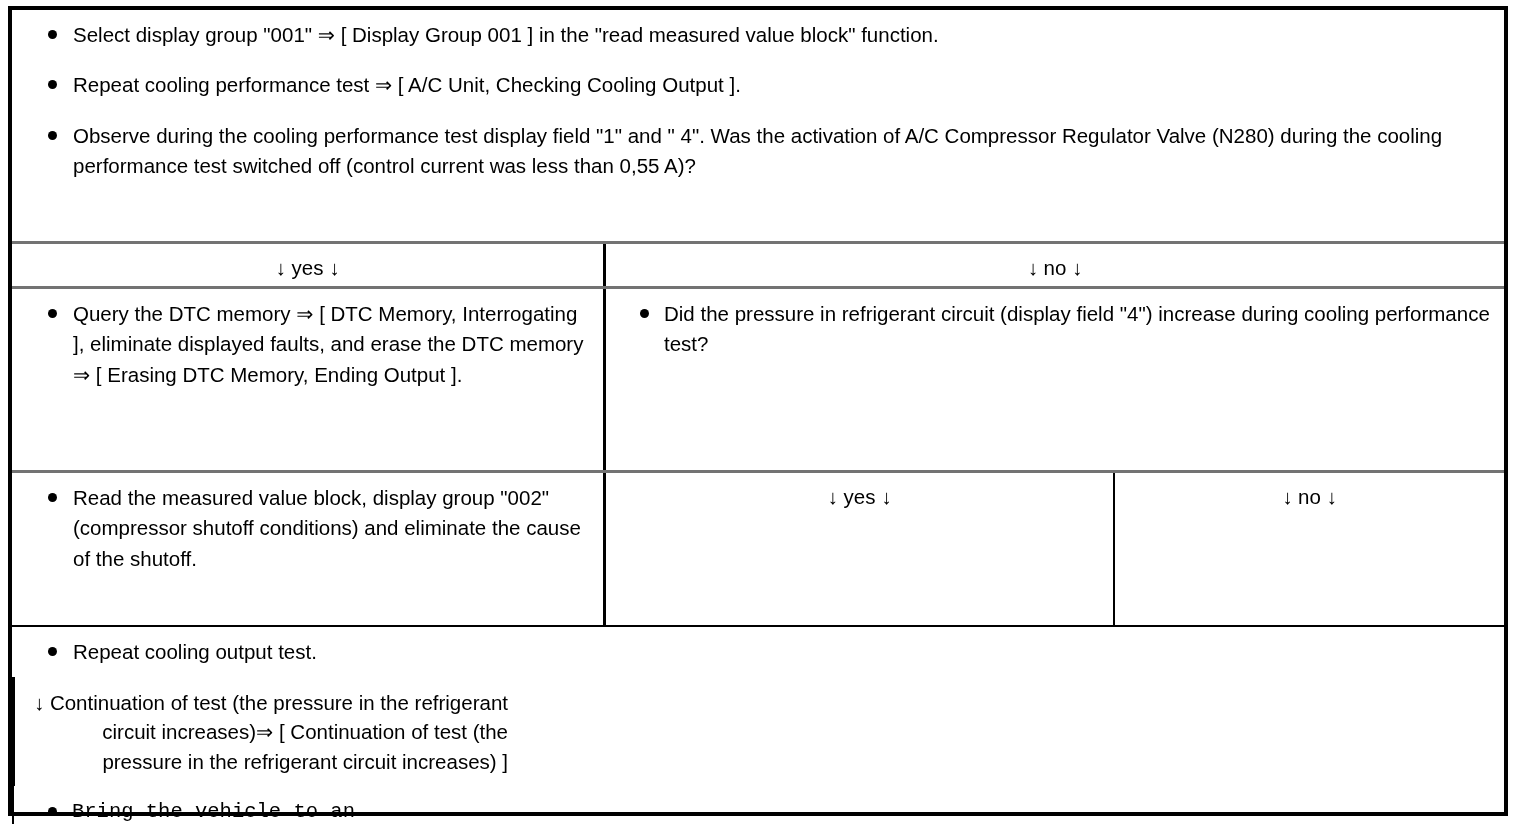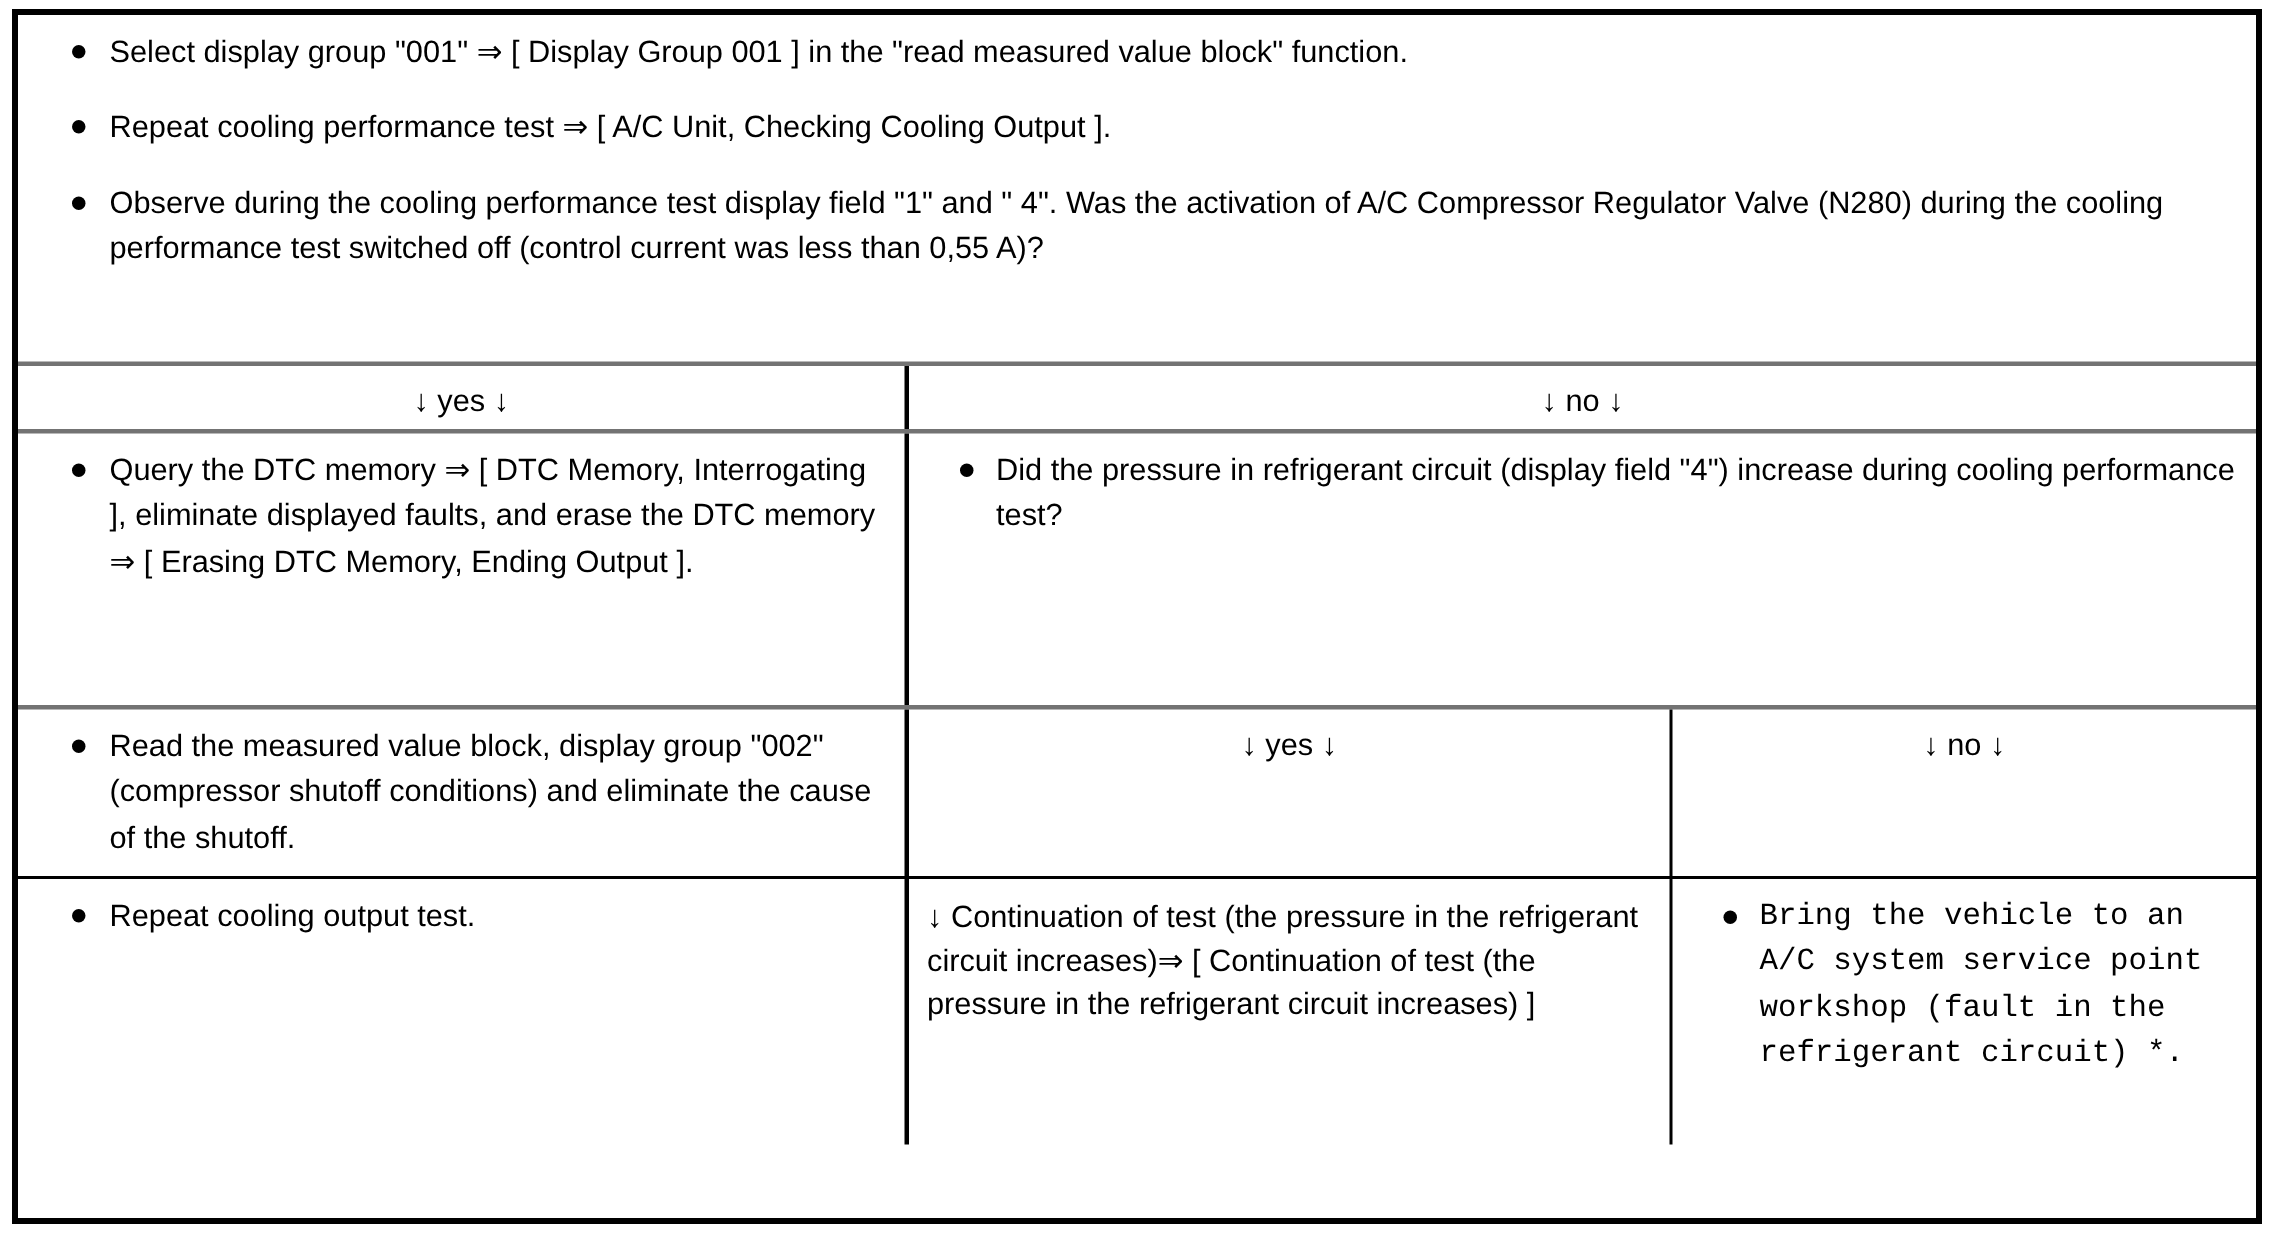--- a/index.html
+++ b/index.html
@@ -72,29 +72,29 @@
   }
 
   
   .branch-label {
     text-align: center;
     font-size: 20.5px;
     padding: 9px 6px 11px 6px;
   }
 
   .centered {
-    text-align: left;
+    text-align: right;
   }
 
   
   #intro-row        { height: 231px; }
   #branch-row       { height: 45px; }
   #row-dtc          { height: 184px; }
-  #row-mvb          { height: 114px; }
-  #row-repeat       { height: 179px; }
+  #row-mvb          { height: 155px; }
+  #row-repeat       { height: 179px; flex-direction: column; }
 
   .col-left   { width: 591px; }
   .col-right  { width: 901px; }
   .col-yes    { width: 510px; }
   .col-no     { width: 391px; }
 
   .tight .bullet .dot { margin-left: 22px; margin-right: 15px; }
 </style>
 </head>
 <body>

